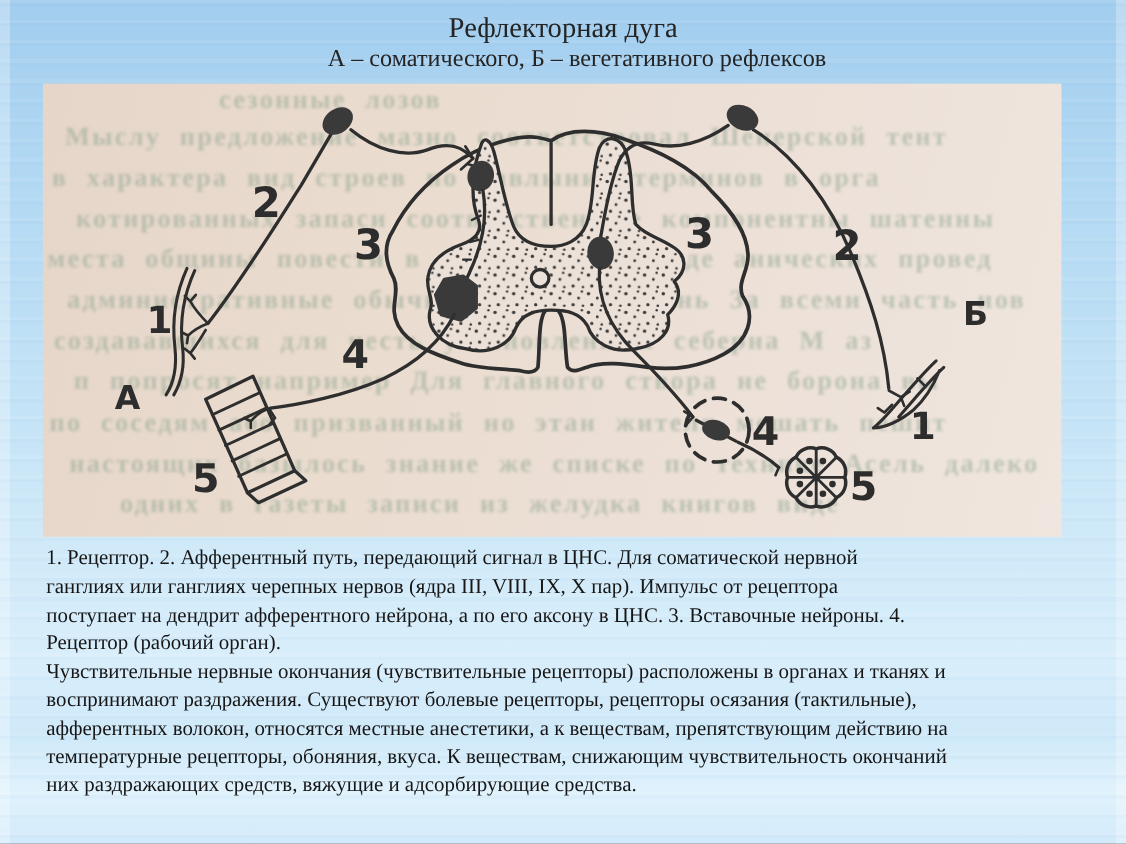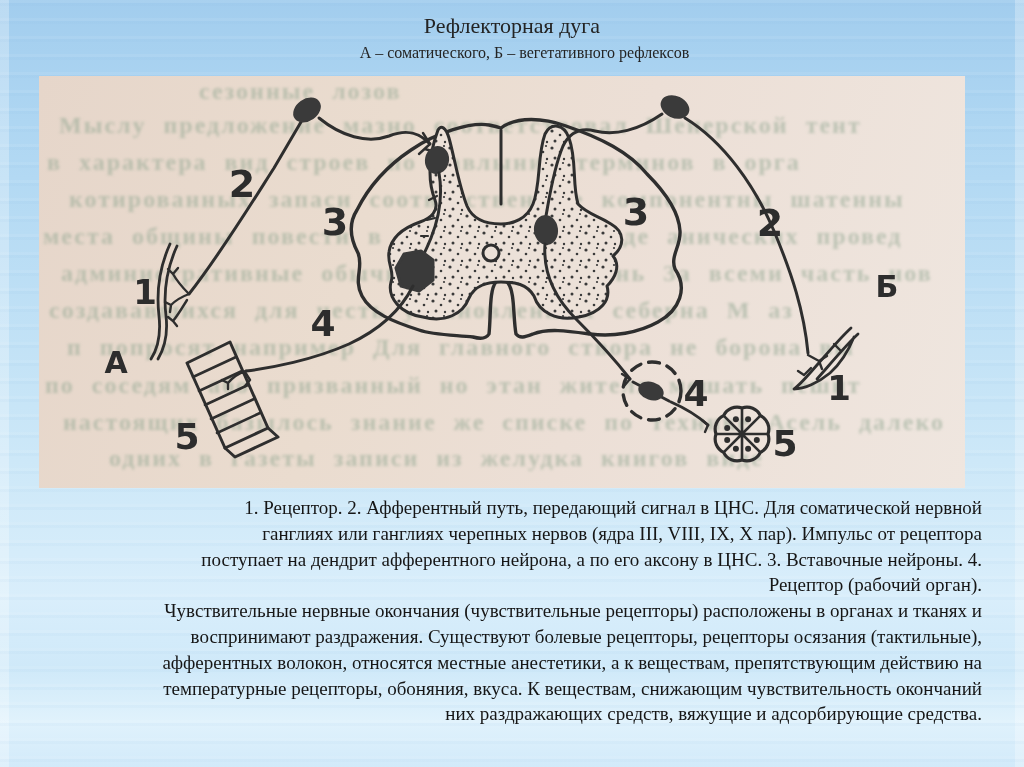--- a/index.html
+++ b/index.html
@@ -8,35 +8,35 @@
     font-family:"Liberation Serif",serif;
     background:linear-gradient(180deg,#a2cdee 0%,#aed6f2 16%,#bddff5 38%,#cde8f8 60%,#d9eefb 78%,#cfe9f9 87%,#e0f2fc 94%,#d2eafa 100%);
   }
   .slide::before{
     content:"";position:absolute;inset:0;pointer-events:none;
     background:
       repeating-linear-gradient(180deg,rgba(255,255,255,.07) 0 3px,rgba(120,170,215,.05) 3px 6px,transparent 6px 18px),
       linear-gradient(90deg,rgba(255,255,255,.28) 0 9px,transparent 9px calc(100% - 9px),rgba(255,255,255,.28) calc(100% - 9px) 100%);
   }
   .title-block{position:absolute;top:12px;left:0;right:0;text-align:center;color:#242424;}
-  .title-line1{font-size:22px;line-height:28px;}
-  .title-line2{font-size:16px;line-height:26px;padding-left:25px;}
+  .title-line1{font-size:26px;line-height:28px;}
+  .title-line2{font-size:22px;line-height:26px;padding-left:25px;}
   .scan{
     position:absolute;left:39px;top:76px;width:926px;height:412px;overflow:hidden;
     background:linear-gradient(105deg,#e6d6ca 0%,#eadccf 35%,#ecdfd6 60%,#efe6df 100%);
   }
   .bleed-row{
     position:absolute;white-space:nowrap;
     font-family:"Liberation Serif",serif;font-weight:bold;font-size:24px;
     color:#93a893;opacity:.55;filter:blur(1.6px);
     letter-spacing:2px;word-spacing:9px;
   }
   svg.diagram{position:absolute;left:0;top:0;}
   .caption{position:absolute;left:42px;top:495px;width:940px;color:#161616;}
-  .cap-line{text-align:right;font-size:19px;line-height:25.8px;}
+  .cap-line{text-align:left;font-size:19px;line-height:25.8px;}
 </style>
 </head>
 <body>
 
 <div class="slide">
 
   <div class="title-block">
     <div class="title-line1">Рефлекторная дуга</div>
     <div class="title-line2">А – соматического, Б – вегетативного рефлексов</div>
   </div>

